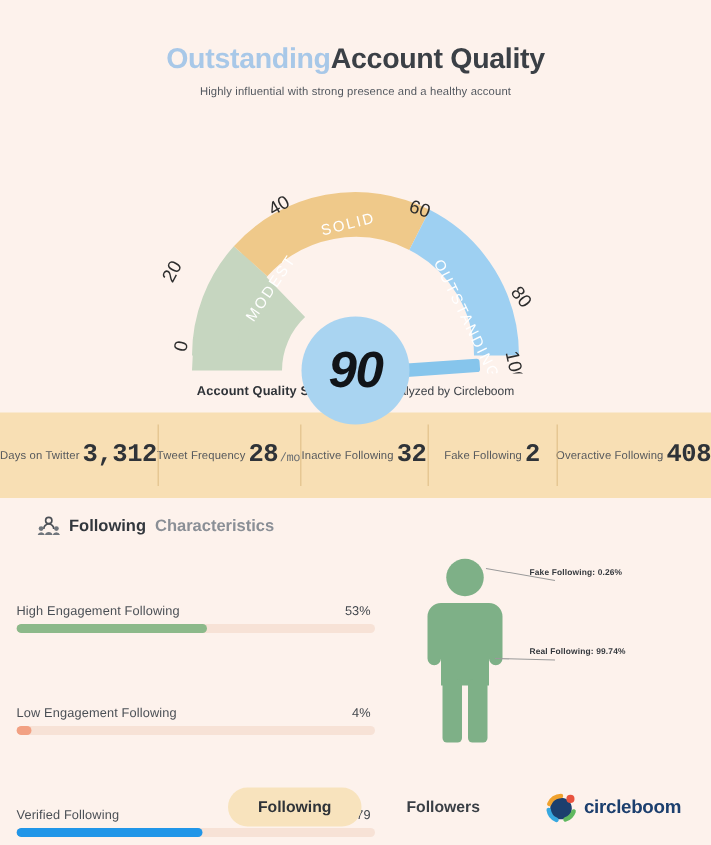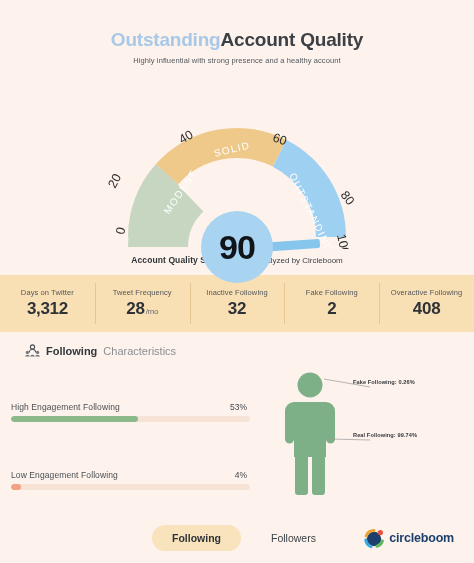--- a/index.html
+++ b/index.html
@@ -68,20 +68,21 @@
     height: 72px;
     border-radius: 50%;
     background: #a9d4f1;
     display: flex;
     align-items: center;
     justify-content: center;
     font-size: 34px;
     font-weight: bold;
     color: #111418;
     letter-spacing: -1px;
+    font-style: italic;
   }
   .needle {
     position: absolute;
     left: 262px;
     top: 176px;
     width: 58px;
     height: 9px;
     background: #86c5ec;
     transform: rotate(-4deg);
     transform-origin: left center;
@@ -114,21 +115,21 @@
   
   .stats {
     display: flex;
     background: #f8dfb4;
     height: 57px;
     margin-top: 6px;
   }
   .stat {
     flex: 1;
     display: flex;
-    flex-direction: column;
+    flex-direction: row;
     align-items: center;
     justify-content: center;
     gap: 2px;
     position: relative;
   }
   .stat + .stat::before {
     content: "";
     position: absolute;
     left: 0;
     top: 8px;
@@ -140,20 +141,21 @@
     font-size: 7.5px;
     color: #55585c;
     letter-spacing: 0.1px;
     white-space: nowrap;
   }
   .stat-value {
     font-size: 17px;
     font-weight: bold;
     color: #2f3338;
     letter-spacing: -0.3px;
+    font-family: Liberation Mono, monospace;
   }
   .stat-unit {
     font-size: 8px;
     font-weight: normal;
     color: #6a6e73;
     margin-left: 1px;
   }
 
   
   .section {
@@ -167,20 +169,21 @@
     margin-bottom: 10px;
   }
   .section-title-bold {
     font-size: 11px;
     font-weight: bold;
     color: #32373d;
   }
   .section-title-light {
     font-size: 11px;
     color: #8a8f96;
+    font-weight: bold;
   }
 
   .body-row {
     display: flex;
     align-items: flex-start;
   }
   .bars {
     width: 250px;
     padding-left: 11px;
     box-sizing: border-box;
@@ -252,21 +255,21 @@
   .tab {
     font-size: 10.5px;
     color: #2f3338;
     padding: 7px 20px;
     border-radius: 14px;
   }
   .tab.active {
     background: #f8e3bd;
     font-weight: bold;
   }
-  .tab.inactive { color: #3a3f45; }
+  .tab.inactive { color: #3a3f45; font-weight: bold; }
   .brand {
     position: absolute;
     right: 20px;
     display: flex;
     align-items: center;
     gap: 4px;
   }
   .brand-name {
     font-size: 12.5px;
     font-weight: bold;
@@ -383,20 +386,29 @@
       <div class="bar-block">
         <div class="bar-top">
           <span class="bar-name">Low Engagement Following</span>
           <span class="bar-val">4%</span>
         </div>
         <div class="bar-track">
           <div class="bar-fill" id="fill2" style="width: 4%; background: rgb(242, 161, 131);"></div>
         </div>
       </div>
 
+      <div class="bar-block">
+        <div class="bar-top">
+          <span class="bar-name">Verified Following</span>
+          <span class="bar-val">379</span>
+        </div>
+        <div class="bar-track">
+          <div class="bar-fill" id="fill3" style="width: 52%; background: rgb(33, 150, 232);"></div>
+        </div>
+      </div>
 
     </div>
 
     <div class="person-area">
       <svg class="person-svg" width="190" height="128" viewBox="0 0 190 128">
         <circle cx="40" cy="16" r="12.5" fill="#7eb087"></circle>
         <path d="M24 33 h32 a9 9 0 0 1 9 9 v28 a4.5 4.5 0 0 1 -9 0 v-22 h-32 v22 a4.5 4.5 0 0 1 -9 0 v-28 a9 9 0 0 1 9 -9 Z" fill="#7eb087"></path>
         <rect x="24" y="46" width="32" height="42" fill="#7eb087"></rect>
         <rect x="25" y="84" width="13" height="42" rx="3" fill="#7eb087"></rect>
         <rect x="42" y="84" width="13" height="42" rx="3" fill="#7eb087"></rect>

